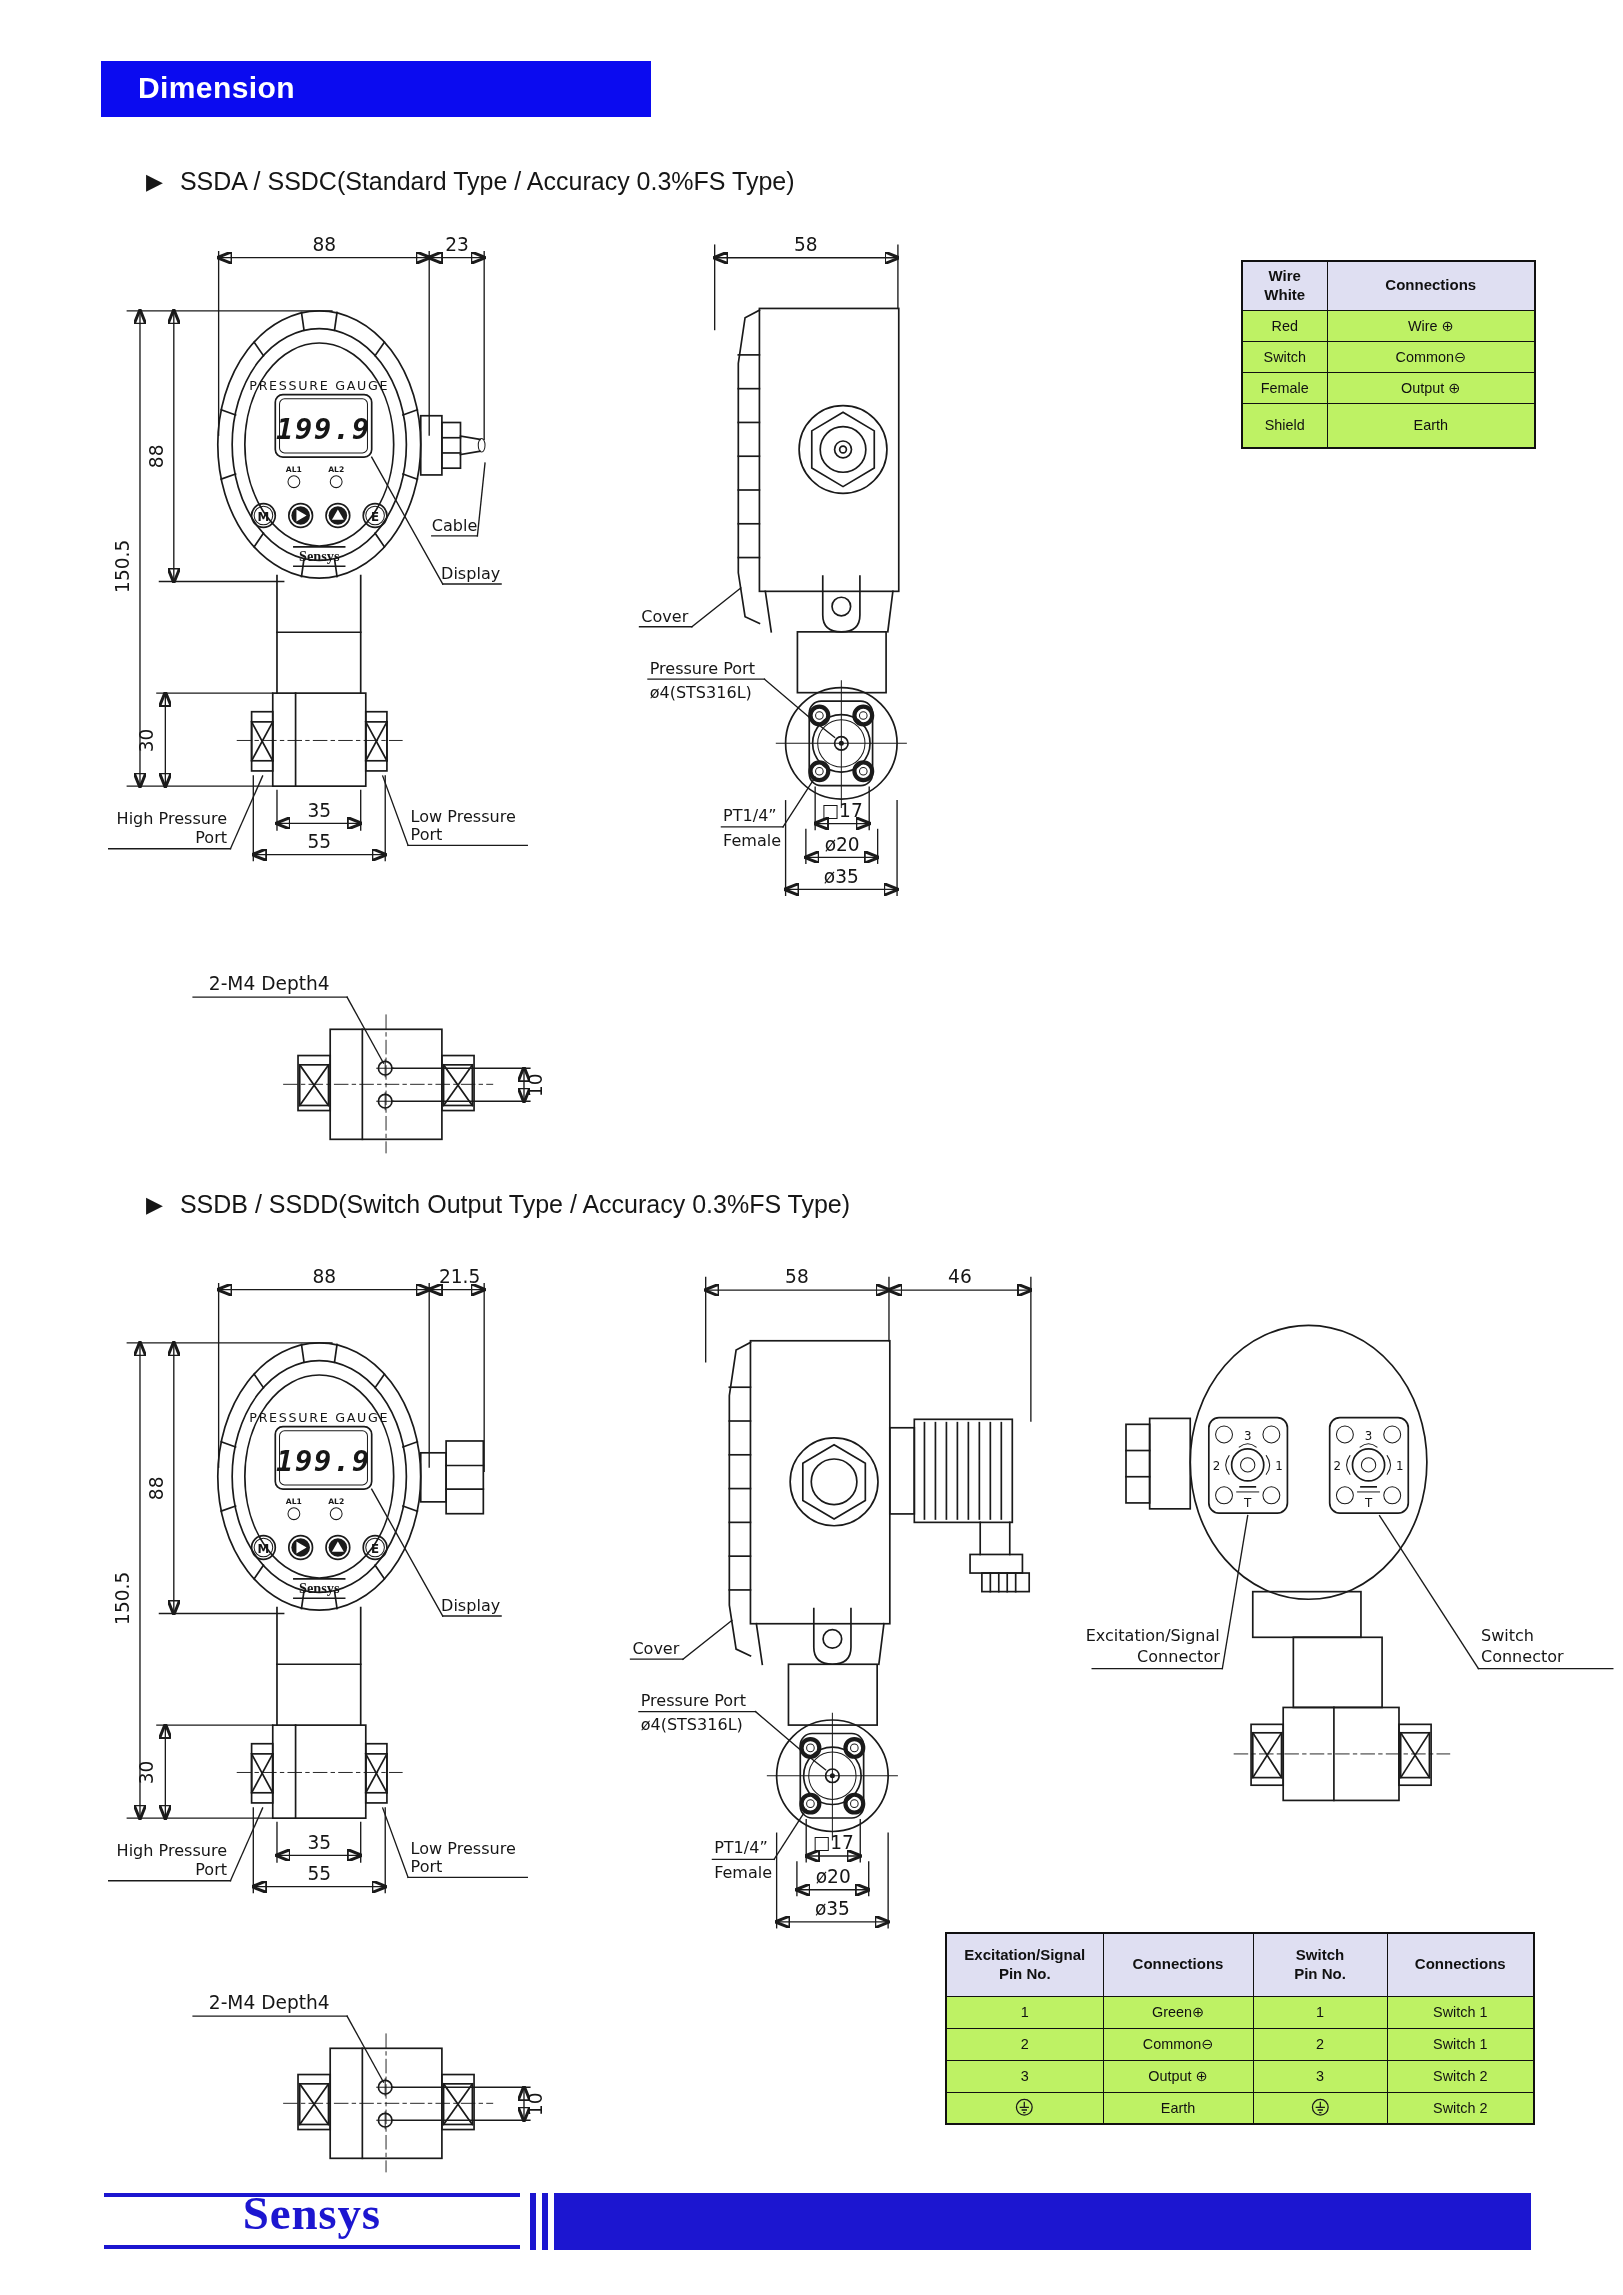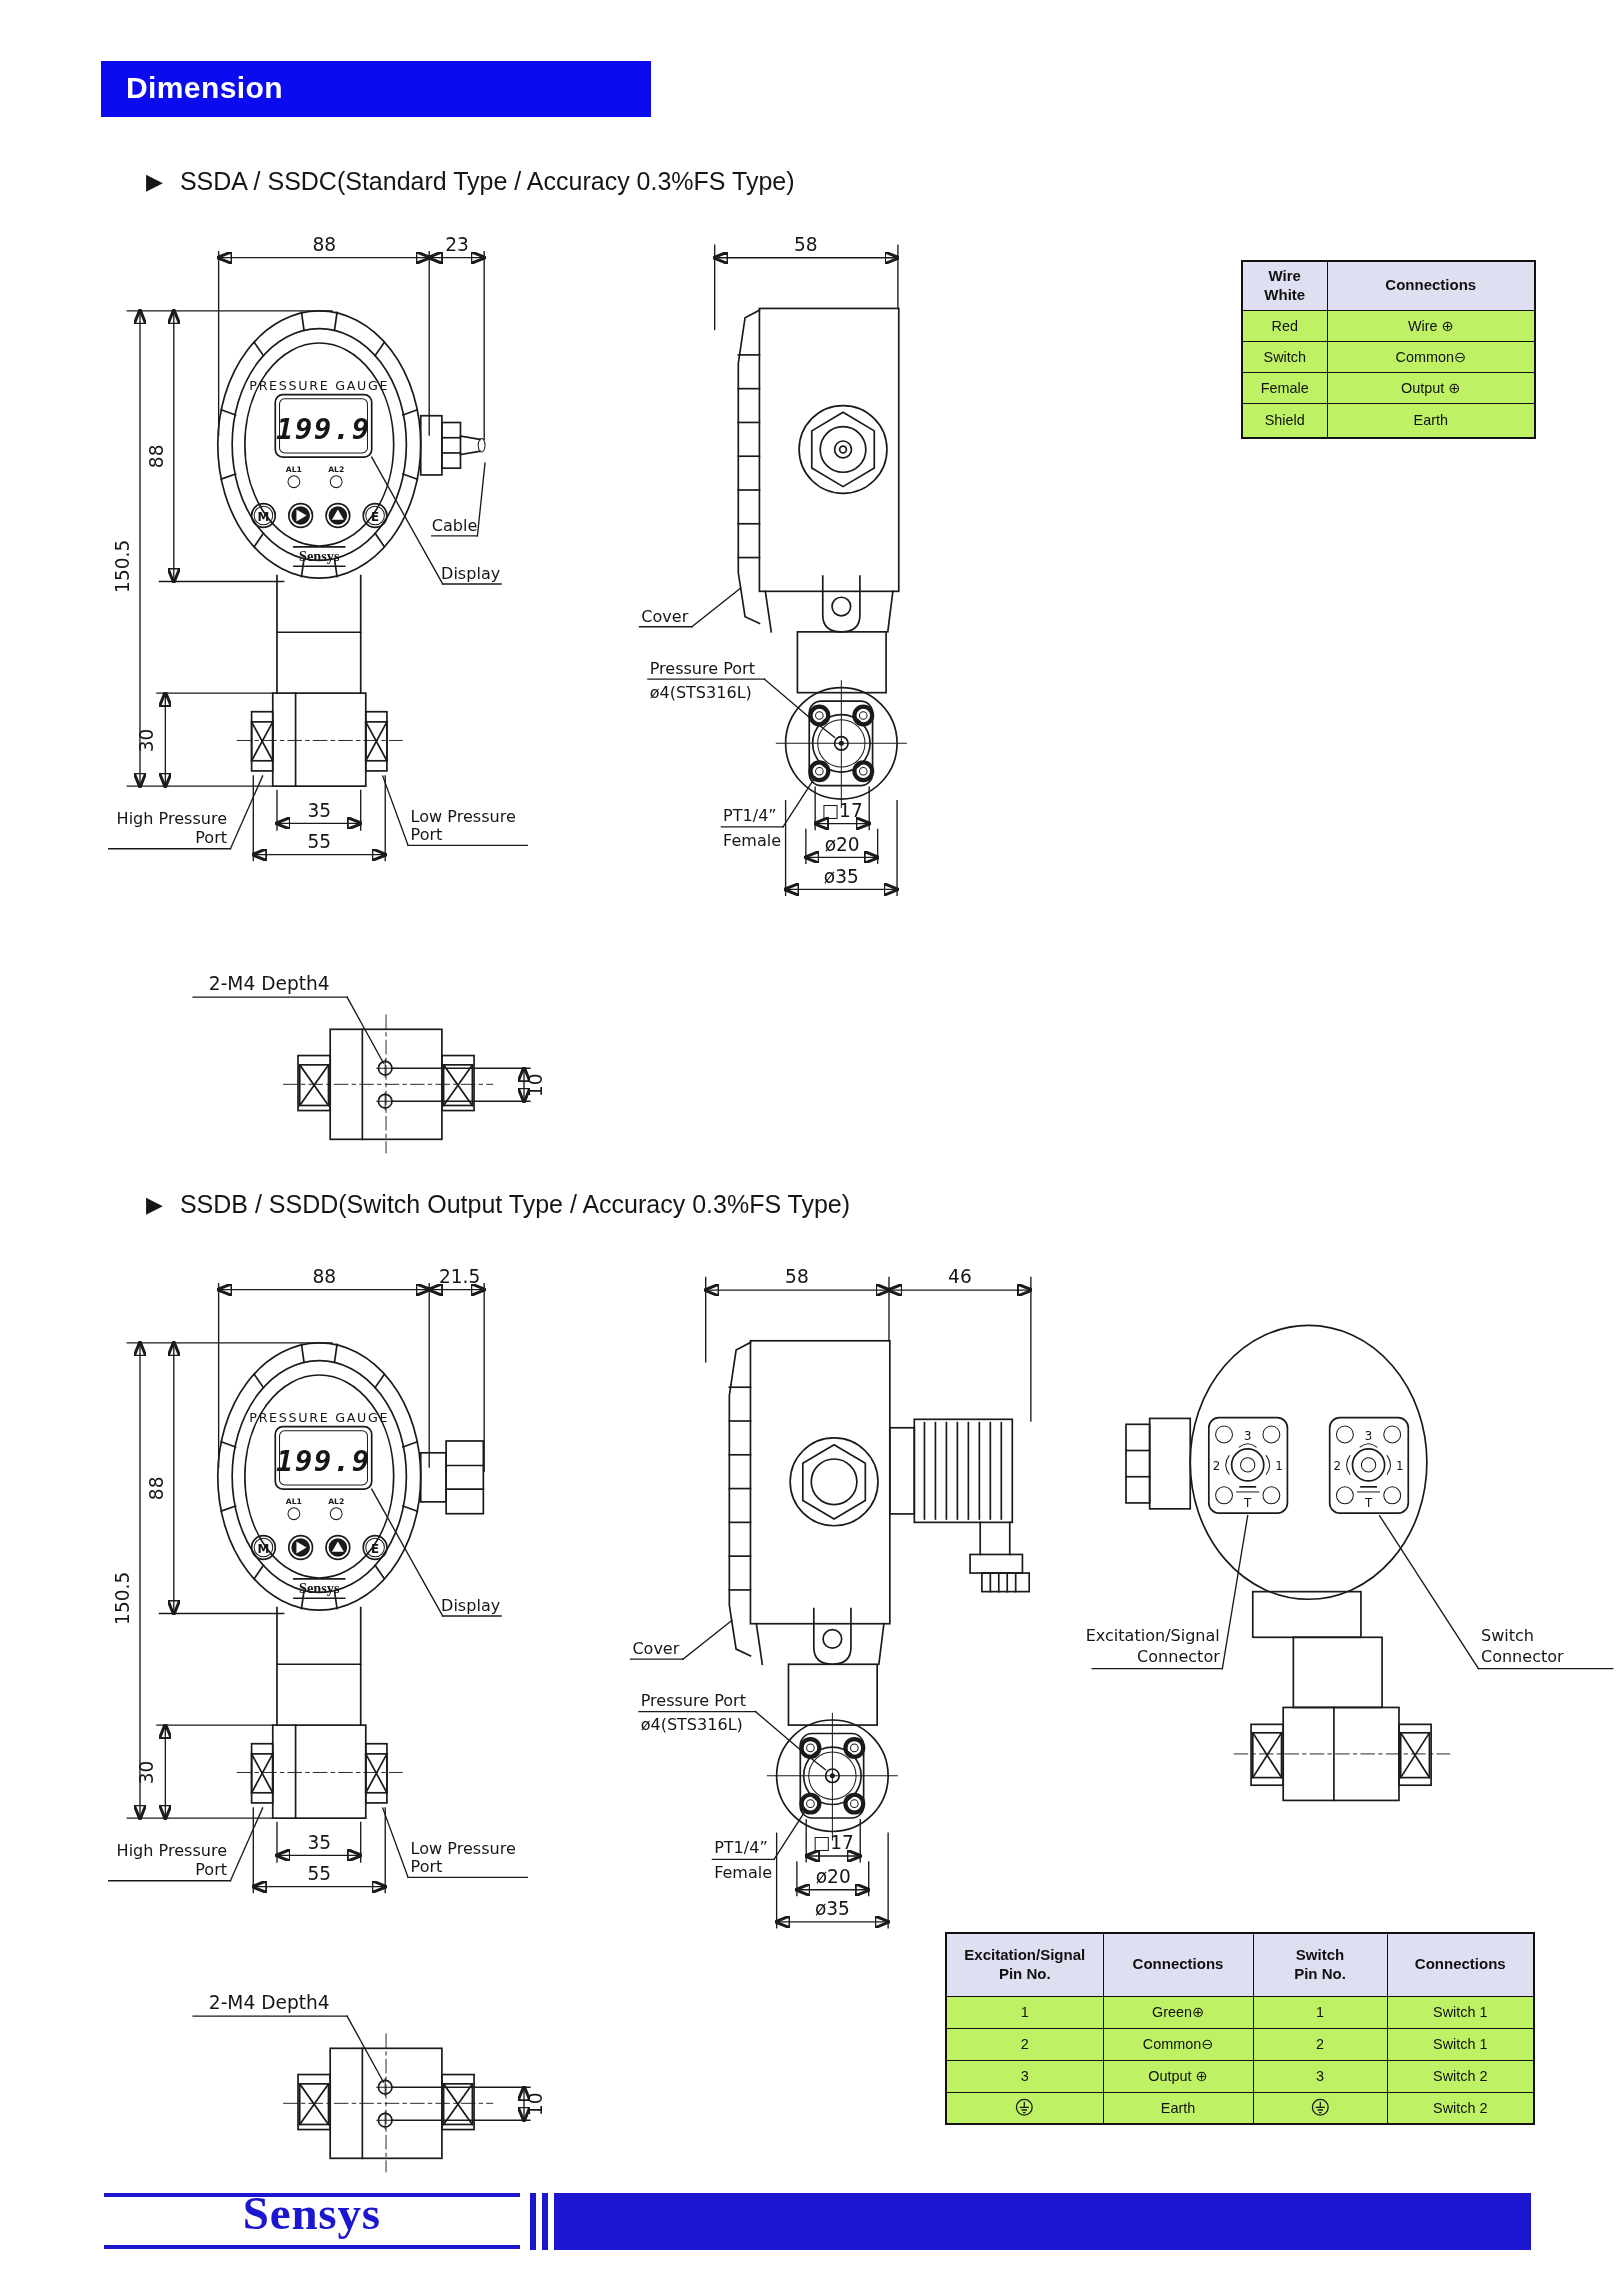--- a/index.html
+++ b/index.html
@@ -1,19 +1,19 @@
 <!DOCTYPE html>
 <html style="font-size:13.5px"><head>
 <meta charset="utf-8">
 <style>
   html,body{margin:0;padding:0;background:#f2f2f2}
   .page{position:relative;width:1623px;height:2295px;background:#ffffff;
         font-family:"Liberation Sans",sans-serif;overflow:hidden}
   .banner{position:absolute;left:101px;top:61px;width:550px;height:56px;background:#0b0bf0;
-          color:#fff;font-size:30px;font-weight:bold;line-height:54px;padding-left:25px;
+          color:#fff;font-size:30px;font-weight:bold;line-height:54px;padding-left:37px;
           box-sizing:border-box;letter-spacing:0.4px}
   .sec-title{position:absolute;display:flex;align-items:center;gap:17px;color:#161616;font-size:25px}
   .sec-title .mk{font-size:22px;line-height:1}
   svg.drw{position:absolute;overflow:visible}
   svg.drw line,svg.drw path,svg.drw rect,svg.drw circle,svg.drw ellipse,svg.drw polygon,svg.drw polyline{
       stroke:#1a1a1a;fill:none;stroke-width:2;stroke-linecap:square}
   svg.drw .dim{stroke-width:1.6}
   svg.drw .thin{stroke-width:1.2}
   svg.drw .cl{stroke-width:1.1;stroke-dasharray:16 5 4 5}
   svg.drw .bold{stroke-width:5}
@@ -269,21 +269,21 @@
       <td>Wire ⊕</td>
     </tr>
     <tr style="height:31px">
       <td>Switch</td>
       <td>Common⊖</td>
     </tr>
     <tr style="height:31px">
       <td>Female</td>
       <td>Output ⊕</td>
     </tr>
-    <tr style="height:35px">
+    <tr style="height:45px">
       <td>Shield</td>
       <td>Earth</td>
     </tr>
   </tbody>
     </table>
 
   <svg class="drw" style="left:144px;top:926px" width="457" height="254" viewBox="0 0 540 300">
     <defs>
       <marker id="mB1" viewBox="0 0 10 8" refX="9" refY="4" markerWidth="11" markerHeight="9" orient="auto-start-reverse">
         <path d="M0,0 L10,4 L0,8 z" fill="#1a1a1a" stroke="none"></path>

